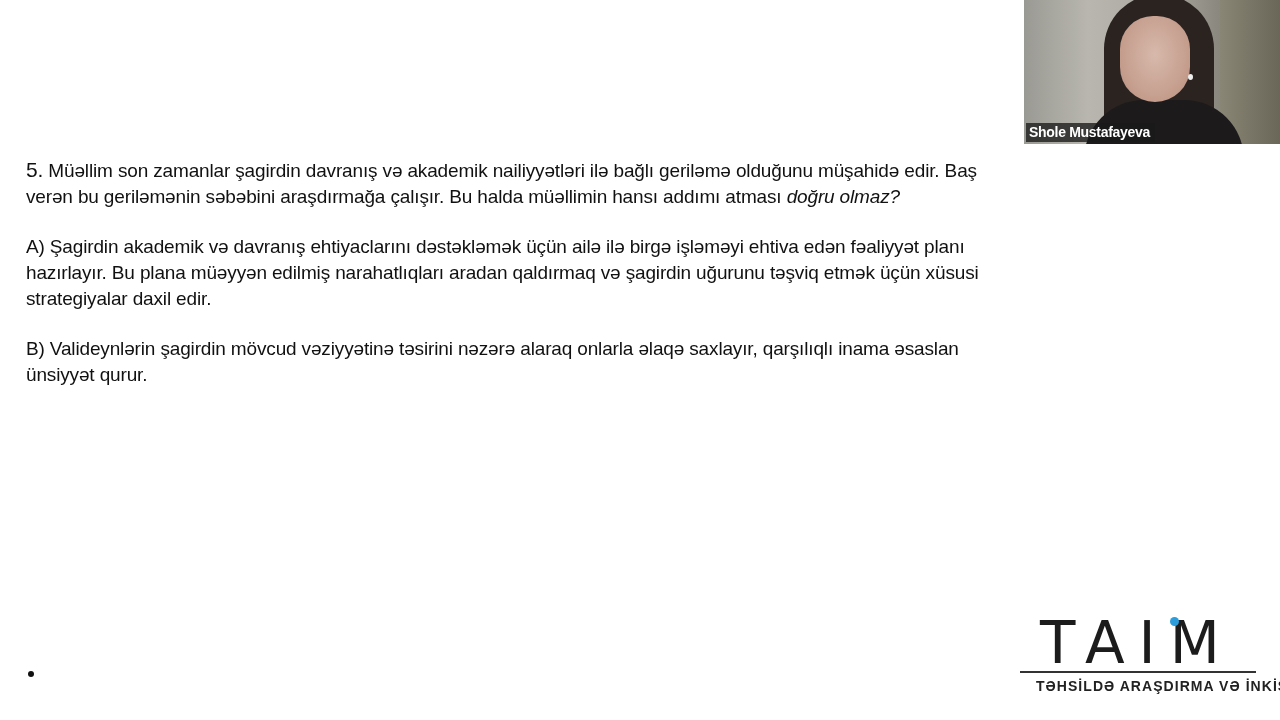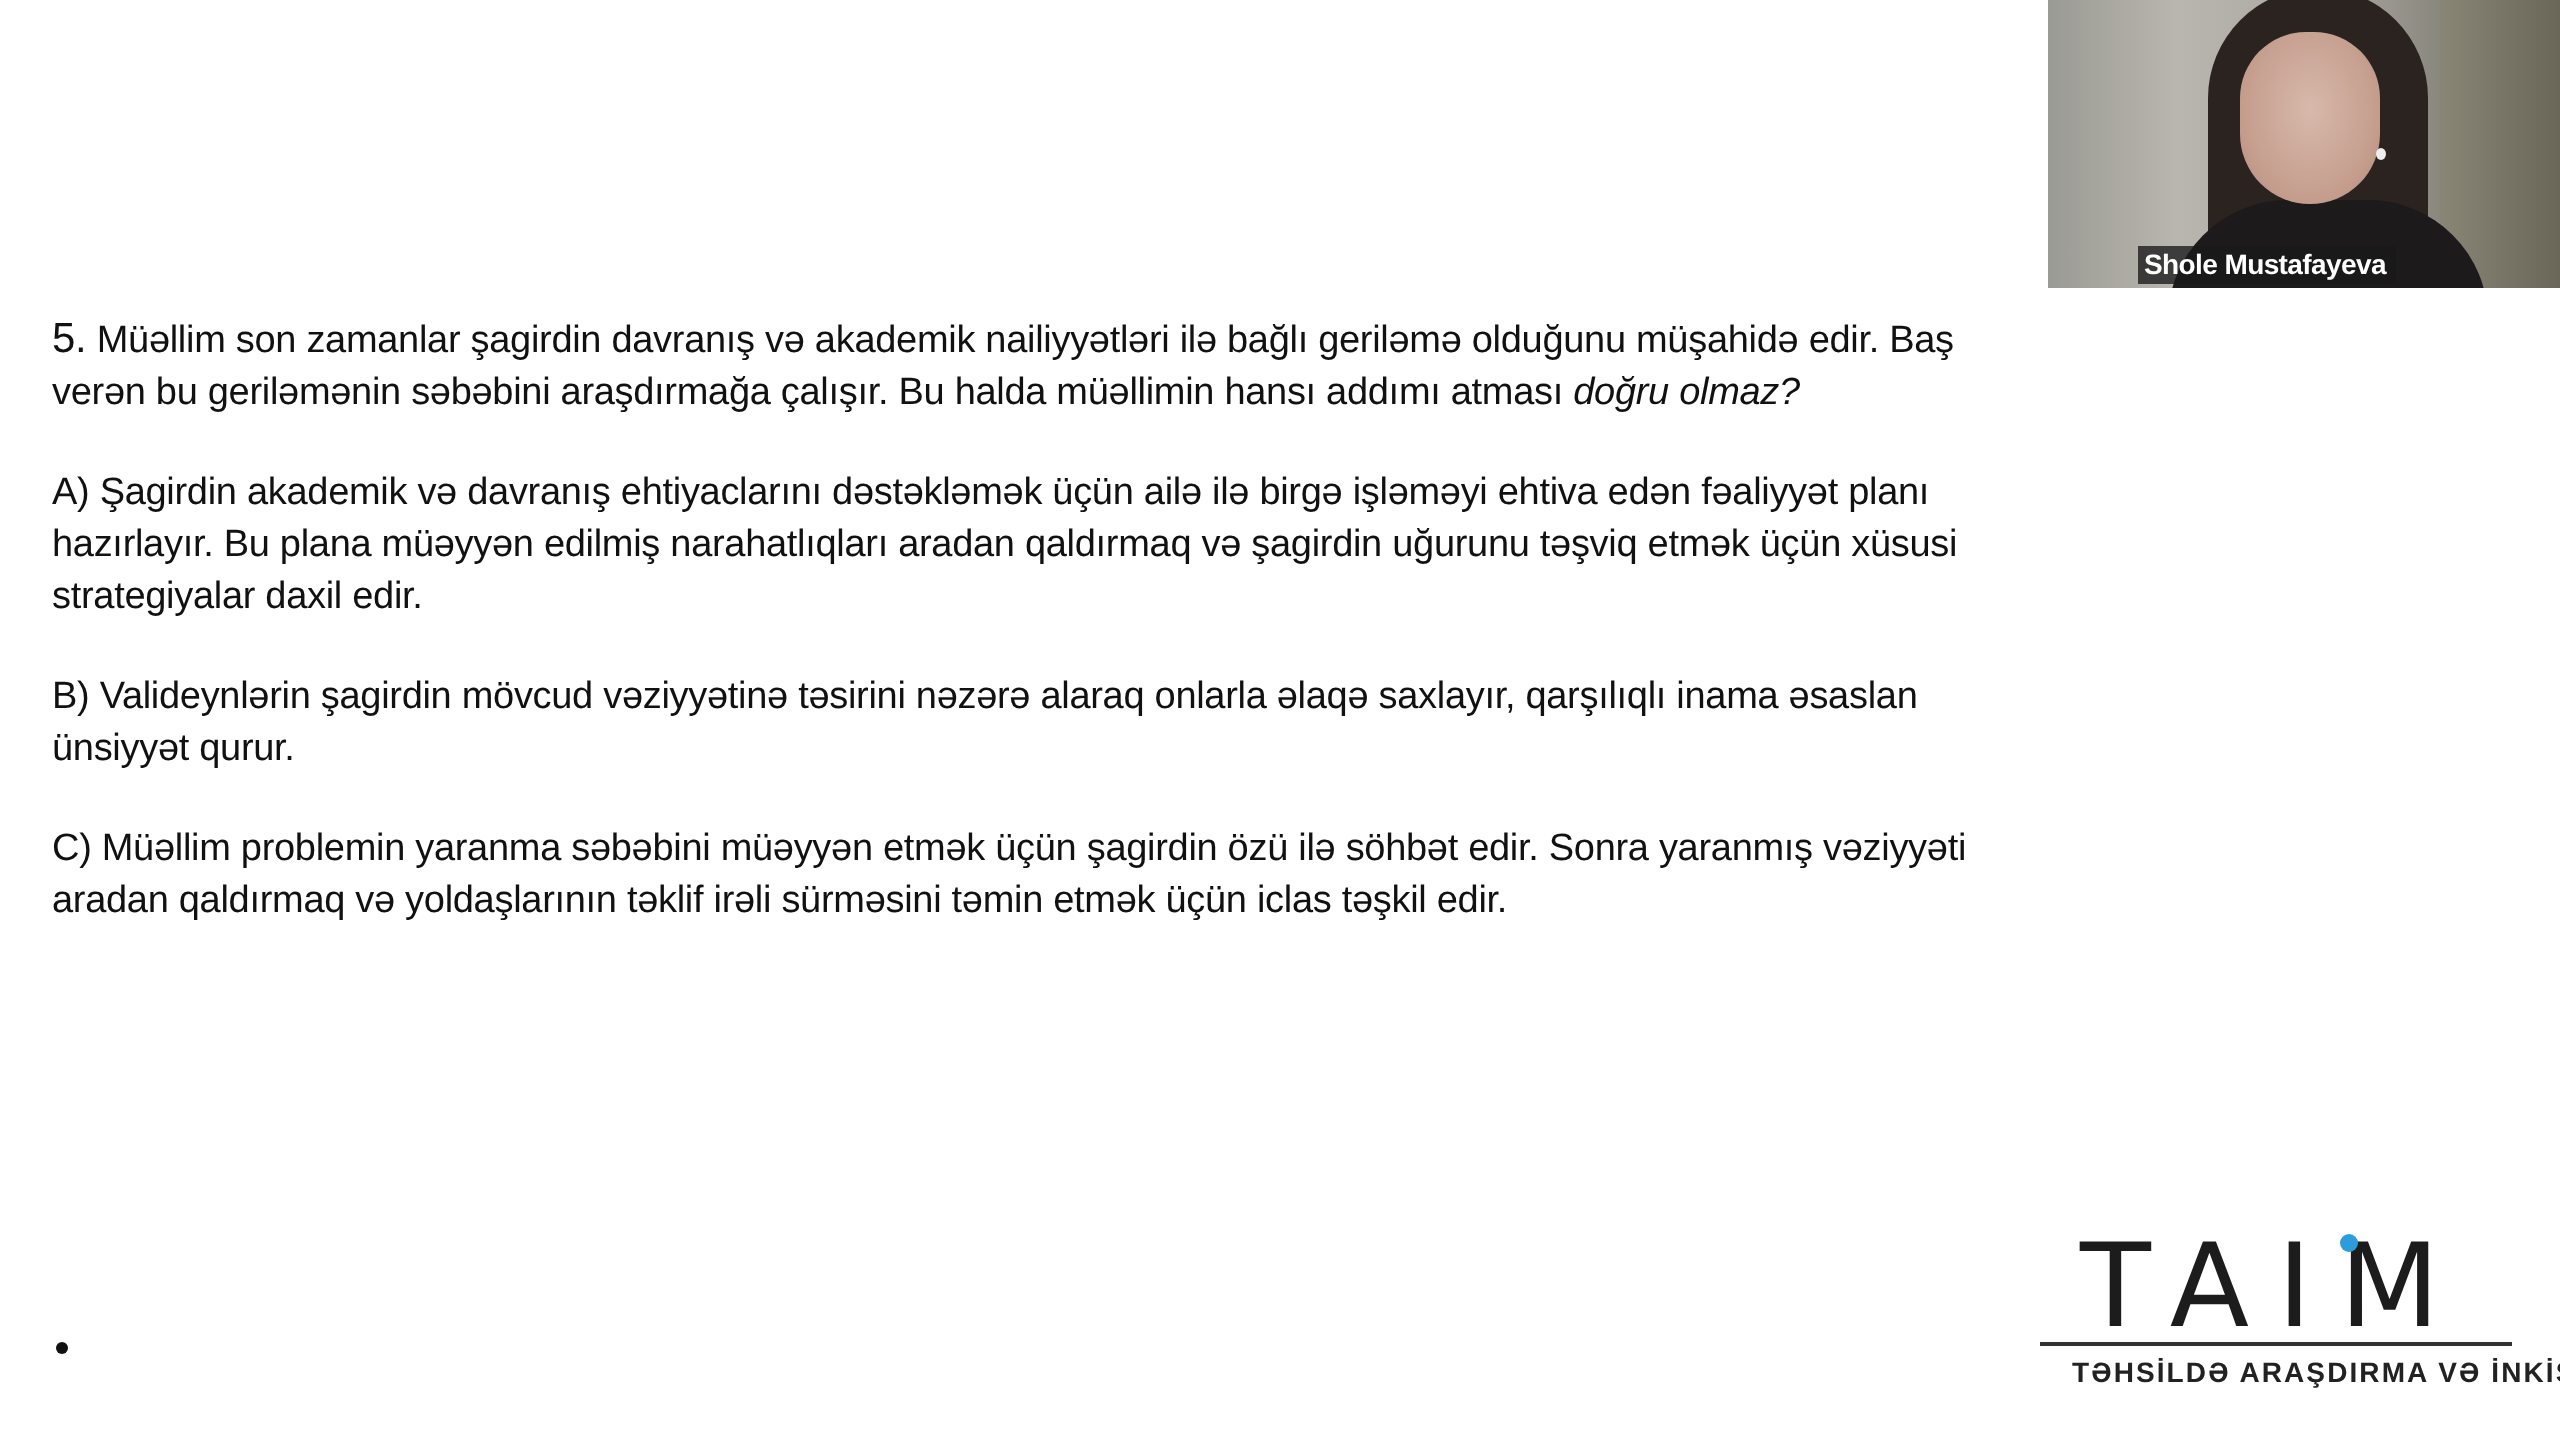--- a/index.html
+++ b/index.html
@@ -64,21 +64,20 @@
       background: #eeeeee; border-radius: 50%;
     }
     .name-label {
       position: absolute; left: 2px; bottom: 2px;
       padding: 1px 5px 2px 3px;
       background: rgba(25,25,25,0.78);
       color: #ffffff;
       font-size: 14px;
       font-weight: bold;
       letter-spacing: -0.3px;
-      margin-left: 43px;
     }
 
     
     .logo {
       position: absolute;
       left: 1016px;
       top: 612px;
       width: 244px;
       height: 80px;
     }
@@ -116,21 +115,20 @@
 </head>
 <body>
 
 <div class="slide">
 
   <div class="content">
     <p class="question"><span class="num">5.</span><span> Müəllim son zamanlar şagirdin davranış və akademik nailiyyətləri ilə bağlı geriləmə olduğunu müşahidə edir. Baş verən bu geriləmənin səbəbini araşdırmağa çalışır. Bu halda müəllimin hansı addımı atması </span><span class="emph">doğru olmaz?</span></p>
 
     <p class="option">A) Şagirdin akademik və davranış ehtiyaclarını dəstəkləmək üçün ailə ilə birgə işləməyi ehtiva edən fəaliyyət planı hazırlayır. Bu plana müəyyən edilmiş narahatlıqları aradan qaldırmaq və şagirdin uğurunu təşviq etmək üçün xüsusi strategiyalar daxil edir.</p>
     <p class="option">B) Valideynlərin şagirdin mövcud vəziyyətinə təsirini nəzərə alaraq onlarla əlaqə saxlayır, qarşılıqlı inama əsaslan ünsiyyət qurur.</p>
-    <p class="option">C) Müəllim problemin yaranma səbəbini müəyyən etmək üçün şagirdin özü ilə söhbət edir. Sonra yaranmış vəziyyəti aradan qaldırmaq və yoldaşlarının təklif irəli sürməsini təmin etmək üçün iclas təşkil edir.</p>
   </div>
 
   <div class="bullet"></div>
 
   <div class="video-tile">
     <div class="video-bg-right"></div>
     <div class="person-hair"></div>
     <div class="person-body"></div>
     <div class="person-face"></div>
     <div class="earring"></div>

